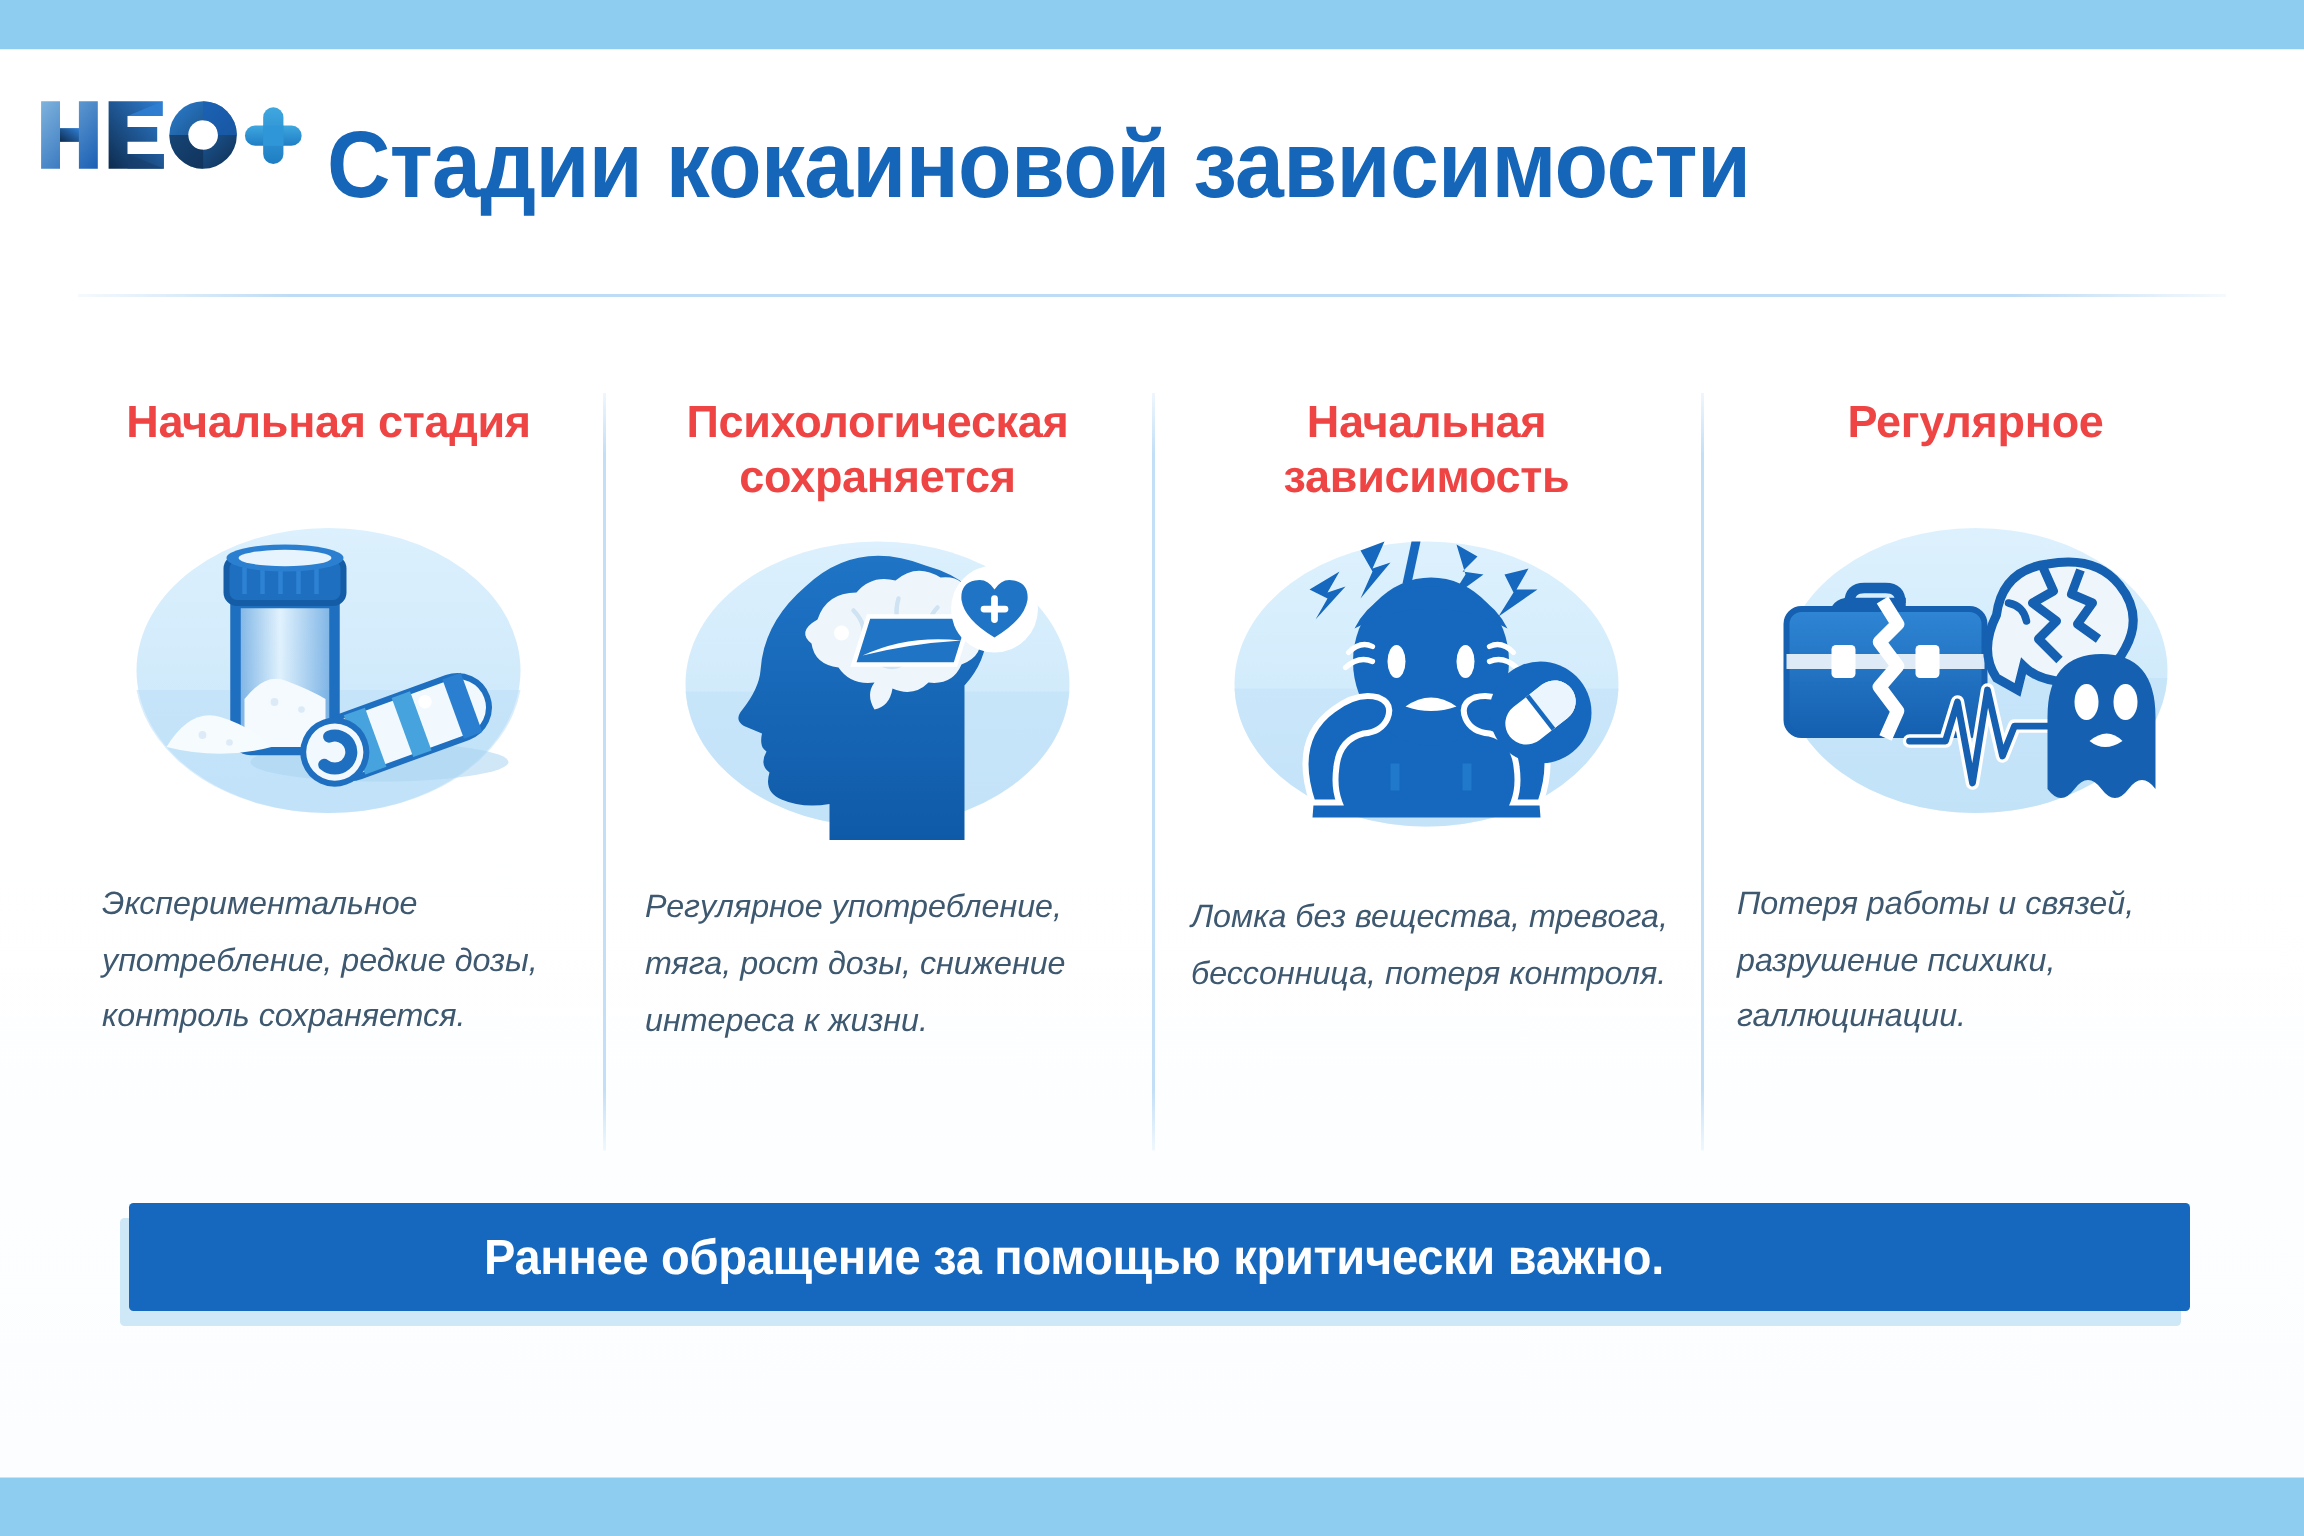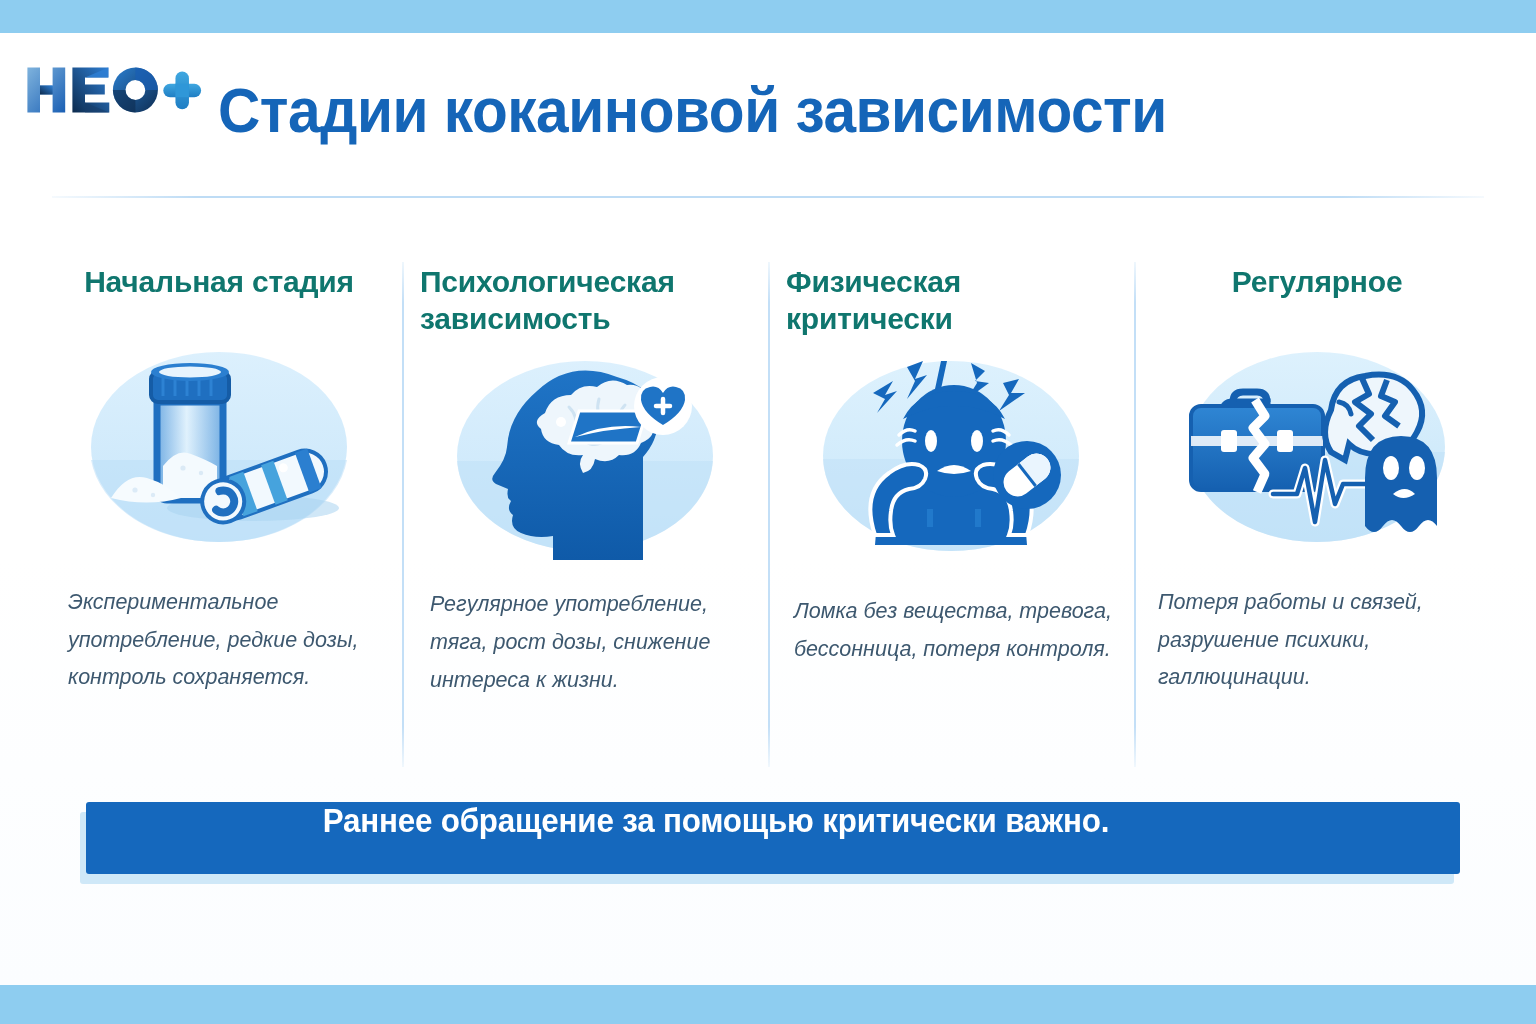--- a/index.html
+++ b/index.html
@@ -100,22 +100,22 @@
     content: "";
     position: absolute;
     left: 0; top: 12px;
     width: 2px; height: 505px;
     background: linear-gradient(180deg, rgba(190,222,246,.25) 0%, #c3dff7 8%, #c3dff7 92%, rgba(190,222,246,.2) 100%);
   }
 
   .col-title {
     font-size: 30px;
     font-weight: 700;
-    color: #0f766e;
-    text-align: left;
+    color: #ef4444;
+    text-align: center;
     line-height: 1.24;
     letter-spacing: -0.2px;
     min-height: 78px;
     padding-top: 13px;
   }
 
   .icon-wrap {
     position: relative;
     width: 272px;
     height: 214px;
@@ -148,20 +148,21 @@
     background: #cfe8f8;
     border-radius: 3px;
   }
   .banner {
     position: absolute;
     left: 86px; top: 802px;
     width: 1374px; height: 72px;
     background: #1568bd;
     border-radius: 3px;
     display: flex;
+    align-items: center;
     justify-content: flex-start;
   }
   .banner-text {
     width: 100%;
     text-align: center;
     color: #ffffff;
     font-size: 33px;
     font-weight: 700;
     letter-spacing: -0.2px;
     transform: scaleX(0.95);
@@ -277,21 +278,21 @@
             <circle cx="138" cy="147" r="21" fill="#f2f9fe" stroke="#1f6fc0" stroke-width="4"></circle>
             <path d="M138 136 a11 11 0 1 1 -9.5 16.5" fill="none" stroke="#1f6fc0" stroke-width="8" stroke-linecap="round"></path>
           </g>
         </svg>
       </div>
 
       <div class="col-text c1">Экспериментальное употребление, редкие дозы, контроль сохраняется.</div>
     </div>
 
     <div class="col">
-      <div class="col-title">Психологическая зависимость</div>
+      <div class="col-title">Психологическая сохраняется</div>
 
       <div class="icon-wrap">
         <svg viewBox="0 0 272 214">
           <defs>
             <linearGradient id="i2bg" x1="0" y1="0" x2="0" y2="1">
               <stop offset="0%" stop-color="#dcf0fd"></stop>
                 <stop offset="100%" stop-color="#c8e6fa"></stop>
             </linearGradient>
             <linearGradient id="headG" x1="0" y1="0" x2="0" y2="1">
               <stop offset="0%" stop-color="#1f74c6"></stop>
@@ -316,21 +317,21 @@
             <line x1="214" y1="50" x2="214" y2="64"></line>
             <line x1="207" y1="57" x2="221" y2="57"></line>
           </g>
         </svg>
       </div>
 
       <div class="col-text c2">Регулярное употребление, тяга, рост дозы, снижение интереса к жизни.</div>
     </div>
 
     <div class="col">
-      <div class="col-title">Физическая критически</div>
+      <div class="col-title">Начальная зависимость</div>
 
       <div class="icon-wrap">
         <svg viewBox="0 0 272 214">
           <defs>
             <linearGradient id="i3bg" x1="0" y1="0" x2="0" y2="1">
               <stop offset="0%" stop-color="#ddf1fd"></stop>
                 <stop offset="100%" stop-color="#c9e7fa"></stop>
             </linearGradient>
           </defs>
           <ellipse cx="136" cy="107" rx="128" ry="95" fill="url(#i3bg)"></ellipse>

